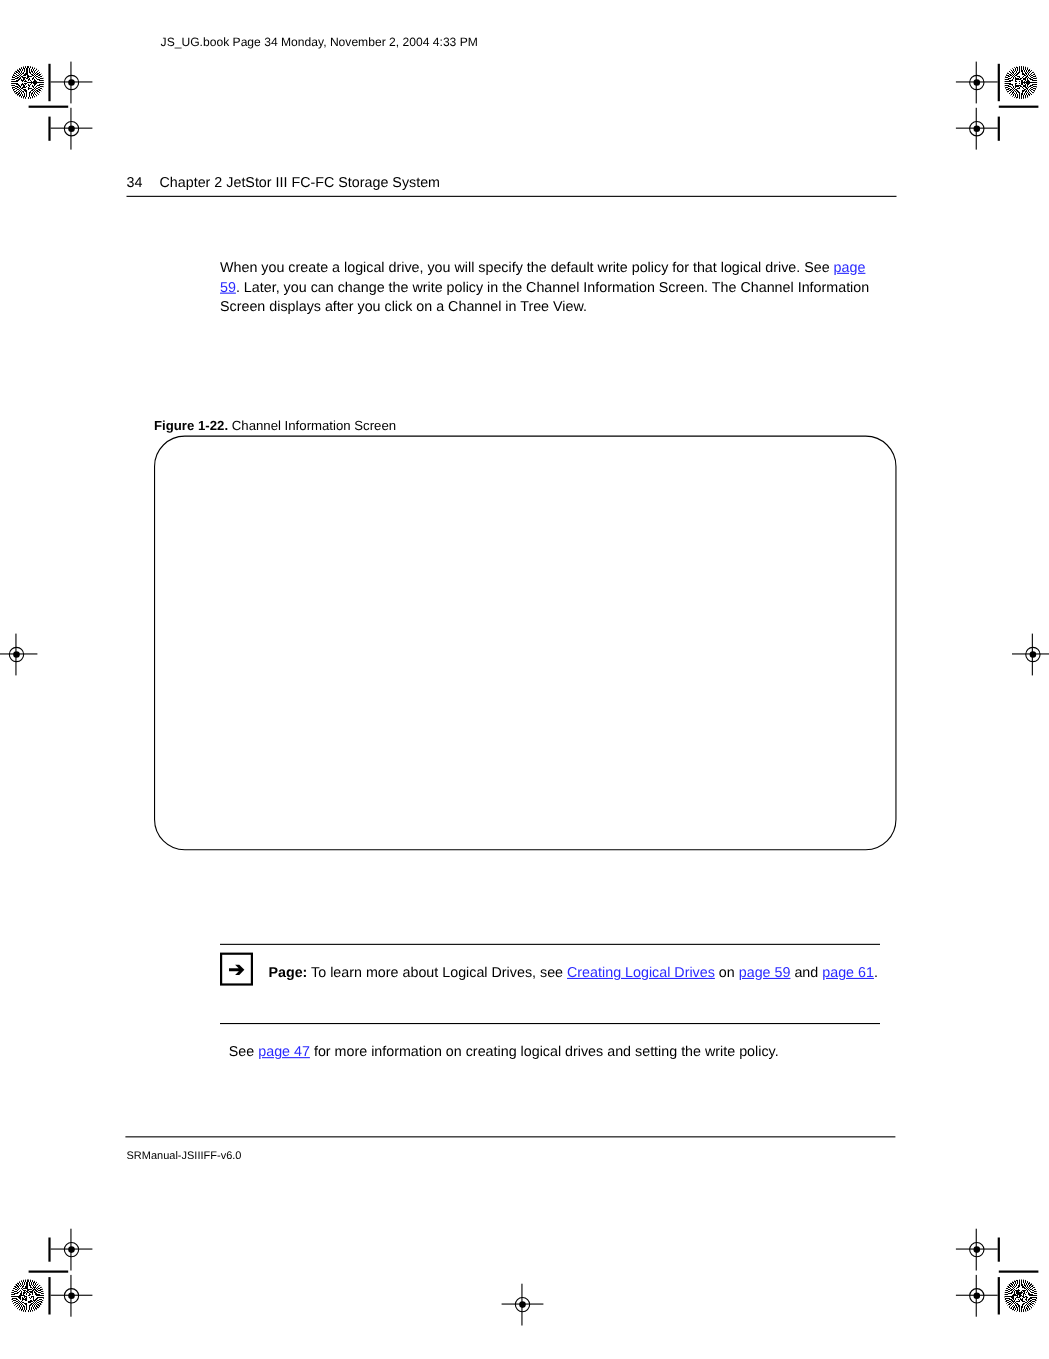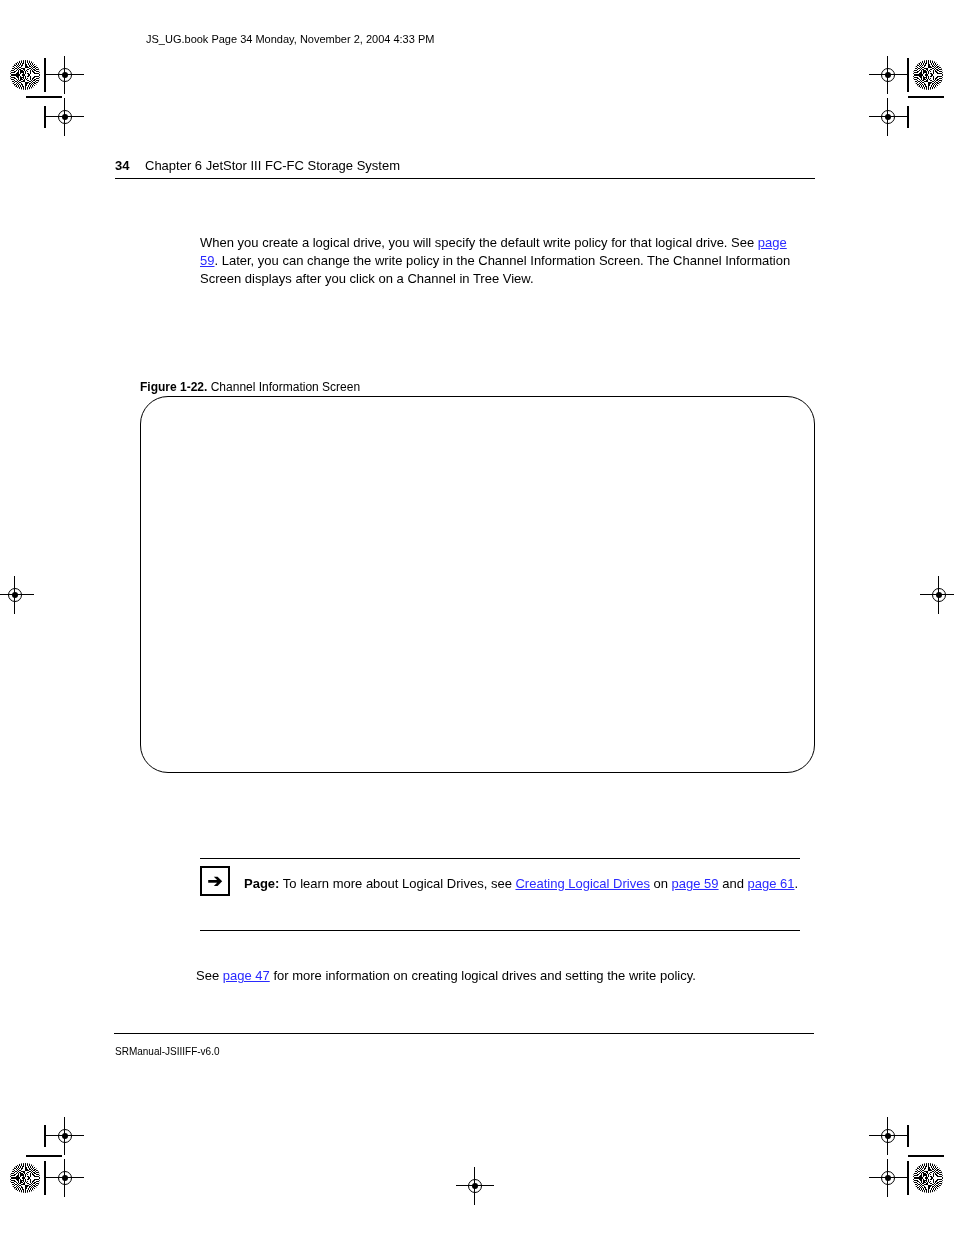--- a/index.html
+++ b/index.html
@@ -43,24 +43,24 @@
 
   .note-arrow-box {
     position:absolute; left:200px; top:866px; width:30px; height:30px; border:2px solid #000;
     display:flex; align-items:center; justify-content:center; font-size:18px; font-weight:bold;
   }
 
   .note-text { position:absolute; left:244px; top:874px; width:556px; font-size:13px; line-height:1.5; }
   .note-text b { font-weight:bold; }
   .note-text a, .post-note a { color:#2a2aff; text-decoration: underline; }
 
-  .post-note { position:absolute; left:196px; top:946px; width:600px; font-size:13px; line-height:1.5;margin-top:20px; }
+  .post-note { position:absolute; left:208px; top:946px; width:600px; font-size:13px; line-height:1.5; }
 
   .doc-footer { position:absolute; left:115px; top:1046px; font-size:10px; }
-  .page-num   { position:absolute; left:115px; top:158px; font-size:13px; font-weight:bold; }
+  .page-num   { position:absolute; left:115px; top:158px; font-size:13px; font-weight:normal; }
   .chapter-hd { position:absolute; left:145px; top:158px; font-size:13px; }
 
   .pdf-stamp { position:absolute; left:146px; top:33px; font-size:11px; }
 
 </style>
 </head>
 <body>
 
 <div class="regmark" style="left:10px; top:58px;">
   <div class="regstack">
@@ -157,21 +157,21 @@
   </div>
 </div>
 
 <div class="regmark" style="left:460px; bottom:34px;">
   <span class="reg-cross"><span class="circ"></span><span class="dot"></span></span>
 </div>
 
 <div class="pdf-stamp">JS_UG.book  Page 34  Monday, November 2, 2004  4:33 PM</div>
 
 <div class="page-num">34</div>
-<div class="chapter-hd">Chapter 6  JetStor III FC-FC Storage System</div>
+<div class="chapter-hd">Chapter 2  JetStor III FC-FC Storage System</div>
 
 <div class="content-top-rule"></div>
 
 <div class="intro">
   <span>When you create a logical drive, you will specify the default write policy for that logical drive. See </span>
   <a href="#">page 59</a><span>. Later, you can change the write policy in the Channel Information Screen. The Channel Information Screen displays after you click on a Channel in Tree View.</span>
 </div>
 
 <div class="figure-label">
   <b>Figure 1-22.</b>

